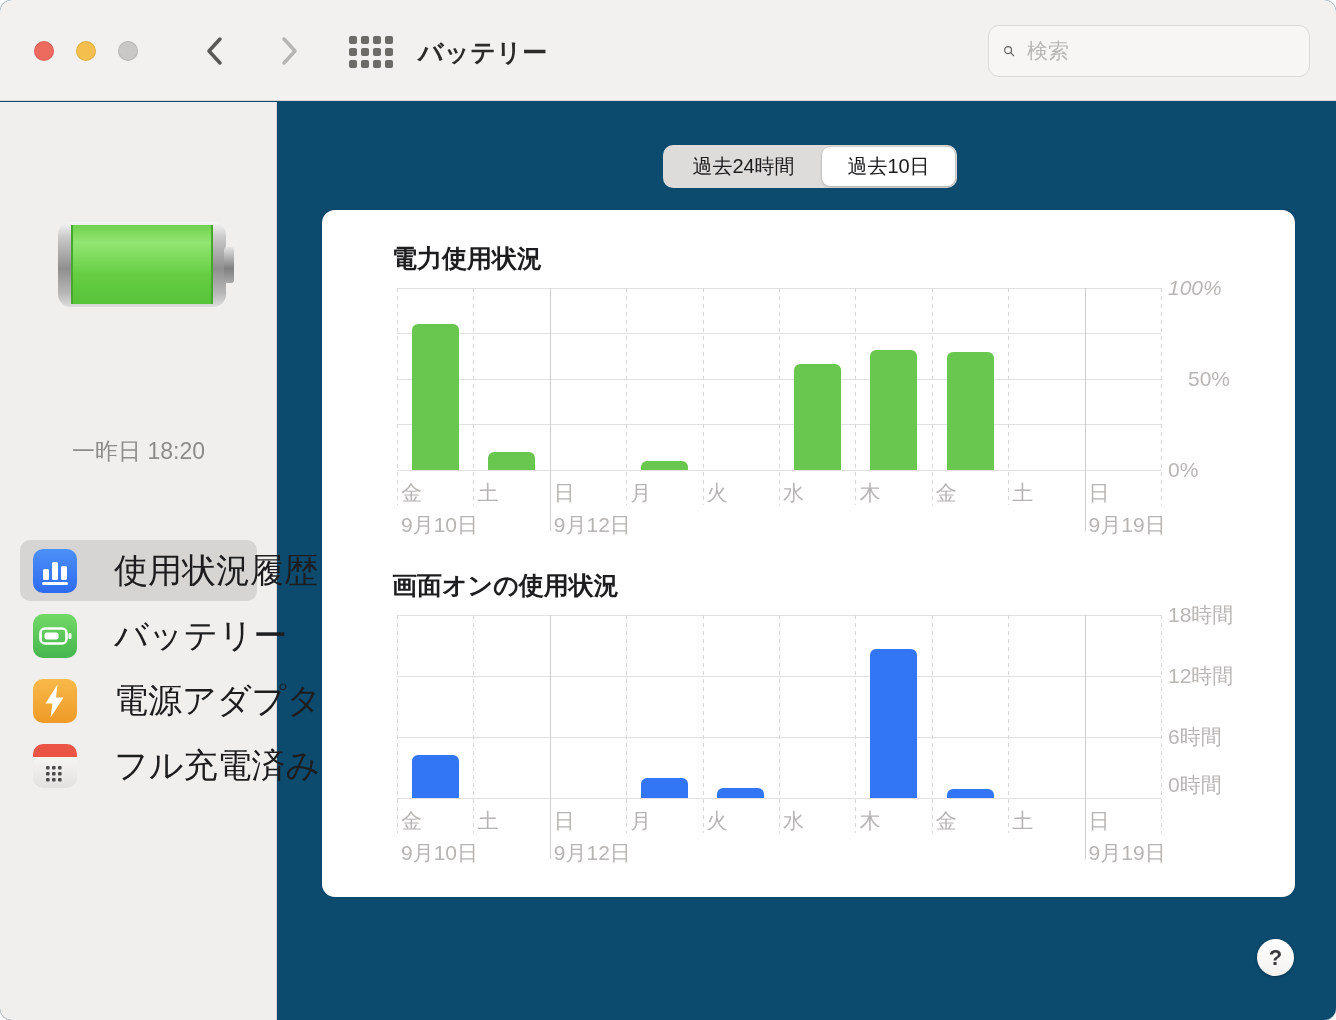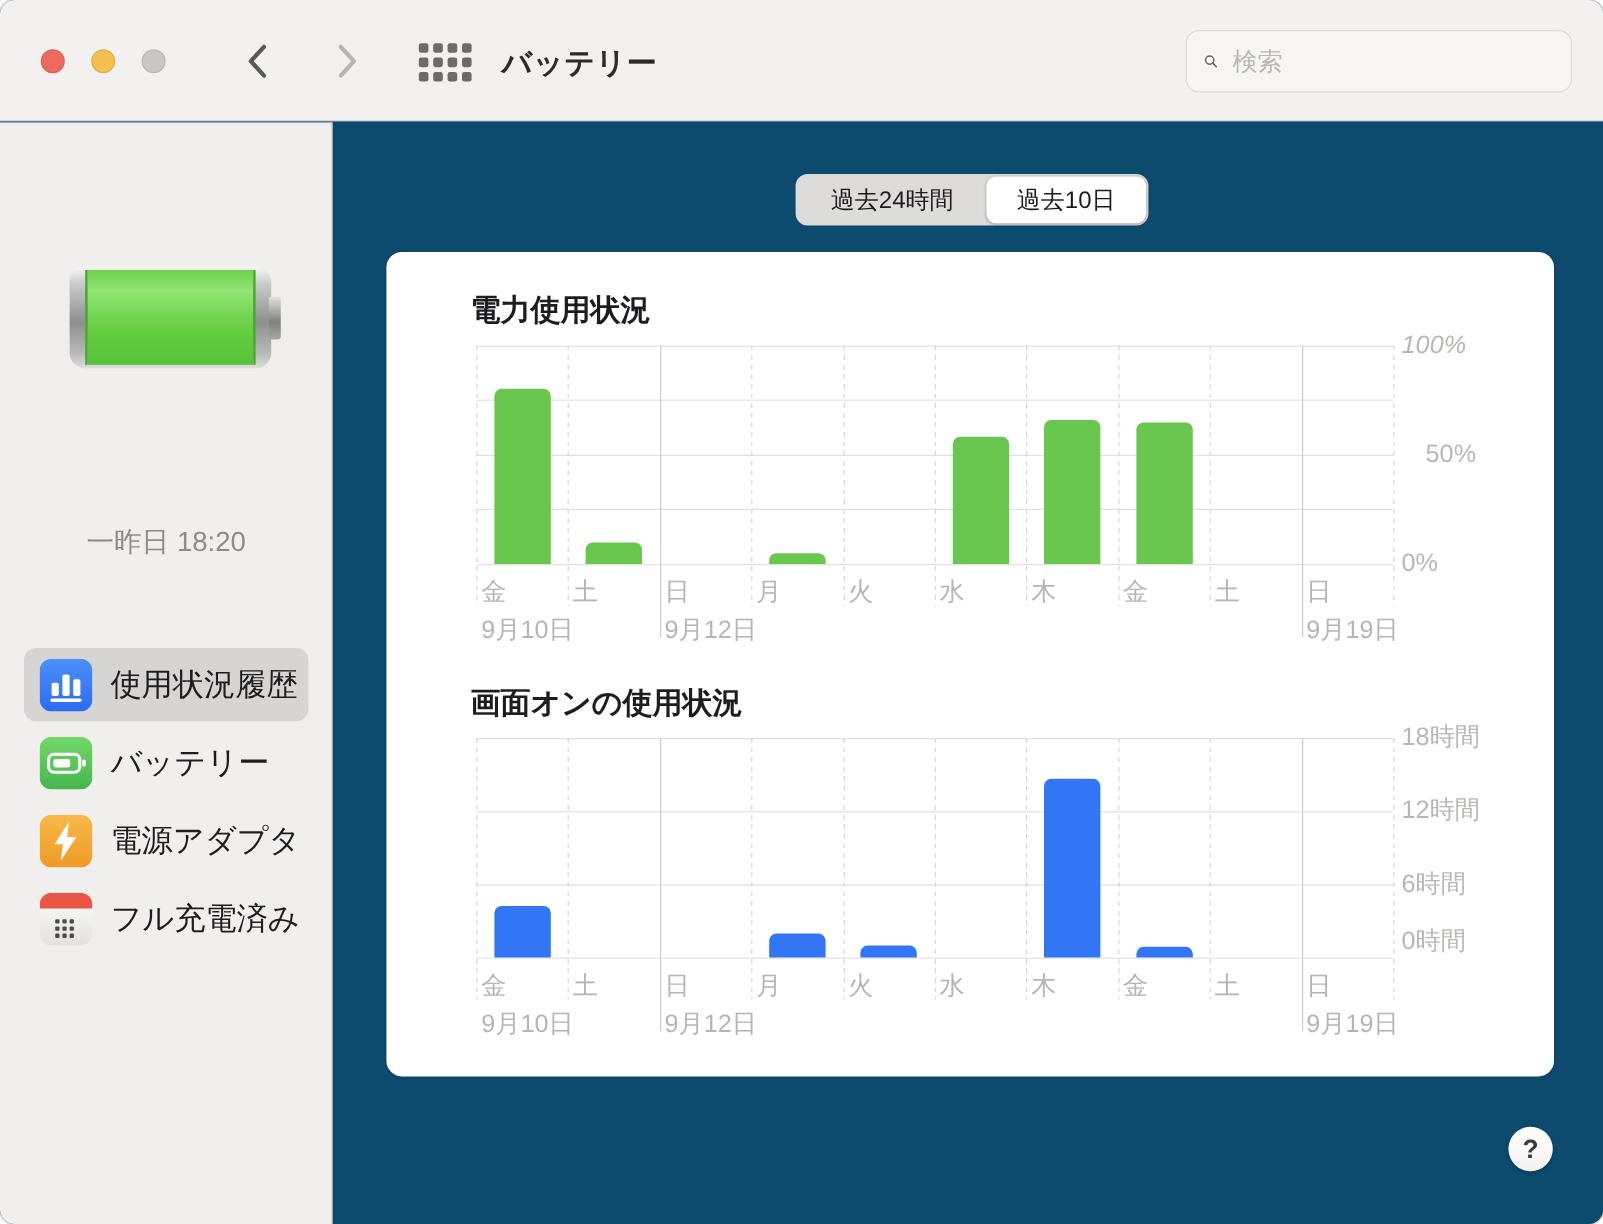--- a/index.html
+++ b/index.html
@@ -26,21 +26,21 @@
   .sidebar{position:absolute;left:0;top:102px;width:277px;height:918px;background:#f0efed;border-right:1px solid #d9d7d5;}
   .batt-illo{position:absolute;left:58px;top:120px;width:168px;height:85px;}
   .batt-body{position:absolute;inset:0;border-radius:13px;background:linear-gradient(180deg,#f6f6f6 0%,#c9c9c9 18%,#8f8f8f 55%,#b9b9b9 85%,#dedede 100%);}
   .batt-green{position:absolute;left:13px;right:13px;top:3px;bottom:3px;background:linear-gradient(180deg,#6fd14d 0%,#92e673 22%,#66ce43 62%,#57c338 100%);border-left:2px solid #46a92e;border-right:2px solid #46a92e;}
   .batt-nub{position:absolute;right:-8px;top:50%;transform:translateY(-50%);width:10px;height:36px;border-radius:3px;background:linear-gradient(180deg,#e3e3e3,#808080 60%,#a8a8a8);}
   .status-title{position:absolute;left:0;top:292px;width:277px;text-align:center;font-size:28px;font-weight:600;color:#1d1d1f;}
   .status-time{position:absolute;left:0;top:334px;width:277px;text-align:center;font-size:23px;color:#8e8c8a;}
   .side-item{position:absolute;left:20px;width:237px;height:61px;border-radius:10px;display:flex;align-items:center;gap:15px;padding-left:13px;cursor:pointer;background:transparent;border:none;}
   .side-item.selected{background:#d6d5d3;}
   .side-item .sicon{width:44px;height:44px;flex:0 0 44px;}
-  .side-item .slabel{font-size:26px;color:#1d1d1f;white-space:nowrap;}
+  .side-item .slabel{font-size:34px;color:#1d1d1f;white-space:nowrap;margin-left:22px;}
 
   
   .segmented{position:absolute;left:663px;top:145px;height:43px;background:#dedcda;border-radius:10px;display:flex;align-items:stretch;padding:2px;}
   .segment{border:none;background:transparent;border-radius:8px;font-size:20px;font-weight:500;color:#1c1c1e;padding:0 19px;cursor:pointer;display:flex;align-items:center;}
   .segment.selected{background:#ffffff;box-shadow:0 1px 3px rgba(0,0,0,.18),0 0 0 1px rgba(0,0,0,.04);}
 
   .card{position:absolute;left:322px;top:210px;width:973px;height:687px;background:#ffffff;border-radius:13px;box-shadow:0 0 3px rgba(0,0,0,.07);text-align:right;}
   .chart{position:absolute;left:0;top:0;width:973px;}
   .chart-title{position:absolute;left:70px;font-size:25px;font-weight:700;color:#1d1d1f;}
   .plot{position:absolute;left:75px;width:764px;}

